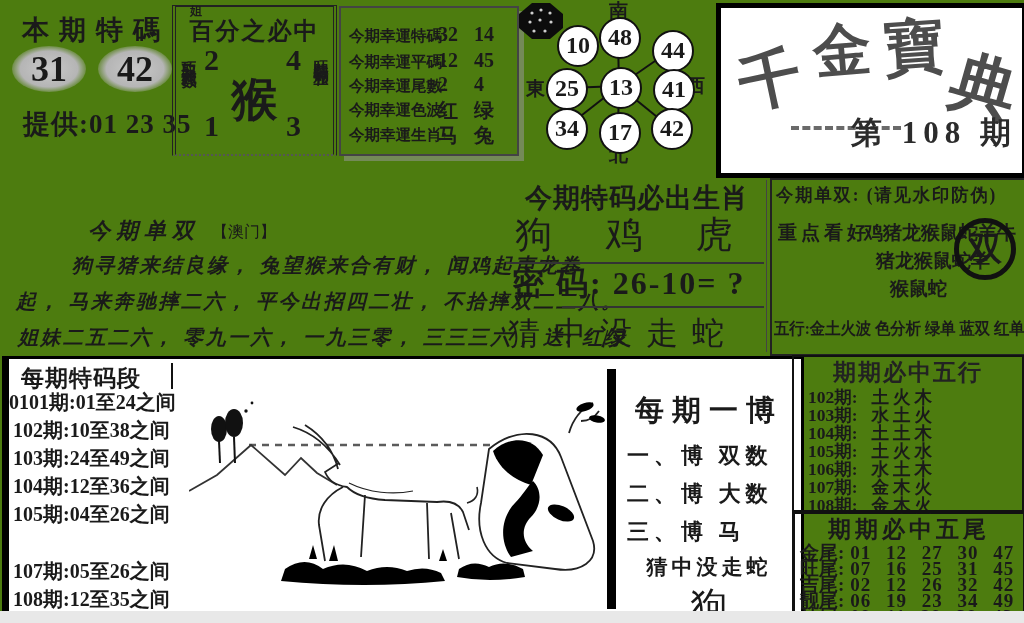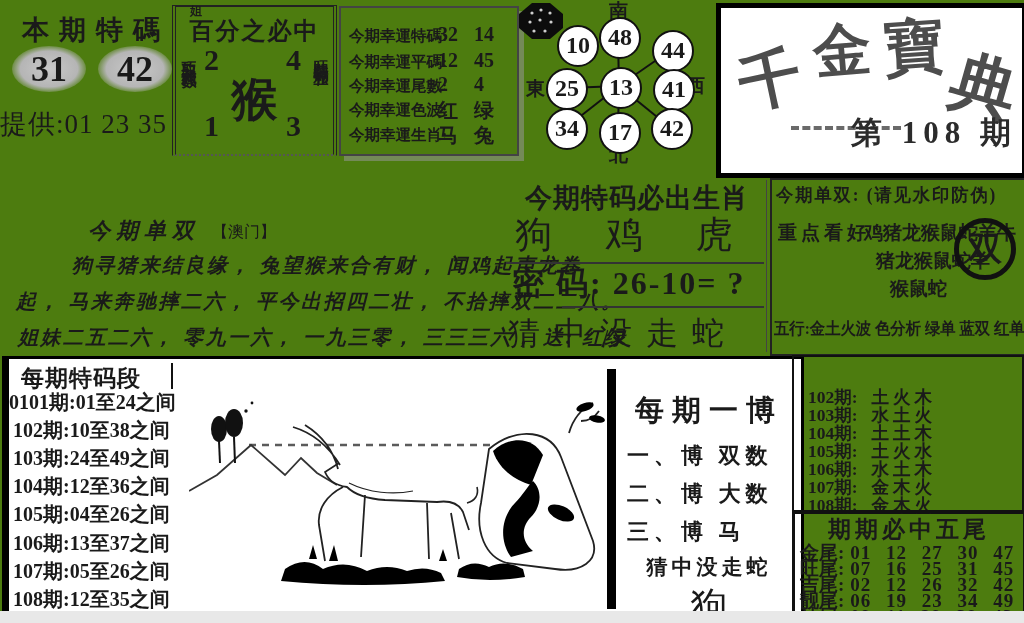--- a/index.html
+++ b/index.html
@@ -6,21 +6,21 @@
   #page{position:relative;width:1024px;height:611px;background:#4d7c0f;overflow:hidden;
         font-family:"Liberation Serif","DejaVu Serif",serif;color:#1a1a1a;}
   .abs{position:absolute;}
 
   
   #benqi-title{left:22px;top:12px;font-size:27px;font-weight:bold;letter-spacing:10px;}
   .num-oval{display:inline-block;width:74px;height:46px;line-height:46px;text-align:center;
             font-size:36px;font-weight:bold;border-radius:50%;
             background:radial-gradient(ellipse at center,#c9c9c9 0%,#b5b5b5 55%,rgba(181,181,181,0) 78%);}
   #benqi-nums{left:12px;top:46px;width:170px;display:flex;gap:12px;}
-  #benqi-provide{left:0;top:106px;font-size:27px;font-weight:normal;letter-spacing:1px;}
+  #benqi-provide{left:23px;top:106px;font-size:27px;font-weight:bold;letter-spacing:1px;}
 
   
   #baifen{left:172px;top:5px;width:157px;height:147px;border-left:4px double #222;
           border-right:4px double #222;border-top:2px solid #222;border-bottom:2px dotted #555;}
   #baifen-corner{left:14px;top:-4px;font-size:12px;font-weight:bold;}
   #baifen-title{left:0;top:8px;width:100%;text-align:center;font-size:24px;font-weight:bold;letter-spacing:2px;}
   .vtext{writing-mode:vertical-rl;text-orientation:upright;font-size:15px;font-weight:bold;letter-spacing:2px;}
   #baifen-left{left:3px;top:42px;height:102px;}
   #baifen-right{right:3px;top:42px;height:102px;}
   .bf-cell{font-size:30px;font-weight:bold;}
@@ -219,21 +219,20 @@
   </div>
 
   <div class="abs" id="bottombox">
     <div class="abs" id="duan-title">每期特码段</div>
     <div class="abs" id="duan-tick"></div>
     <div class="duan-row" style="top:30px;">0101期:01至24之间</div>
     <div class="duan-row" style="top:58px;left:4px;">102期:10至38之间</div>
     <div class="duan-row" style="top:86px;left:4px;">103期:24至49之间</div>
     <div class="duan-row" style="top:114px;left:4px;">104期:12至36之间</div>
     <div class="duan-row" style="top:142px;left:4px;">105期:04至26之间</div>
-    <div class="duan-row" style="top:171px;left:4px;">106期:13至37之间</div>
     <div class="duan-row" style="top:199px;left:4px;">107期:05至26之间</div>
     <div class="duan-row" style="top:227px;left:4px;">108期:12至35之间</div>
 
     <svg class="abs" style="left:180px;top:4px;" width="416" height="252" viewBox="0 0 416 252">
       <line x1="60" y1="82" x2="335" y2="82" stroke="#333" stroke-width="2.5" stroke-dasharray="7 6" opacity=".8"></line>
       <path d="M0 128 L28 112 L62 82 L96 112 L112 95 L128 110 L148 122" fill="none" stroke="#333" stroke-width="1.8"></path>
       <g>
         <ellipse cx="30" cy="66" rx="8" ry="13" fill="#111"></ellipse>
         <ellipse cx="45" cy="60" rx="9" ry="14" fill="#111"></ellipse>
         <line x1="30" y1="78" x2="31" y2="100" stroke="#111" stroke-width="2"></line>
@@ -266,20 +265,21 @@
     <div class="abs" id="bar"></div>
     <div class="abs" id="yibo-title">每期一博</div>
     <div class="yibo-item" style="top:82px;">一、博 双数</div>
     <div class="yibo-item" style="top:158px;">三、博 马</div>
     <div class="yibo-item" style="top:120px;">二、博 大数</div>
     <div class="abs" id="yibo-footer">猜中没走蛇</div>
     <div class="abs" id="yibo-animal">狗</div>
   </div>
 
   <div class="abs" id="wuxing">
+    <div class="abs" id="wuxing-title">期期必中五行</div>
     <div class="wx-row" style="top:28px;">
       <span>102期:</span><span class="wx-val">土火木</span>
     </div>
     <div class="wx-row" style="top:46px;">
       <span>103期:</span><span class="wx-val">水土火</span>
     </div>
     <div class="wx-row" style="top:64px;">
       <span>104期:</span><span class="wx-val">土土木</span>
     </div>
     <div class="wx-row" style="top:82px;">

